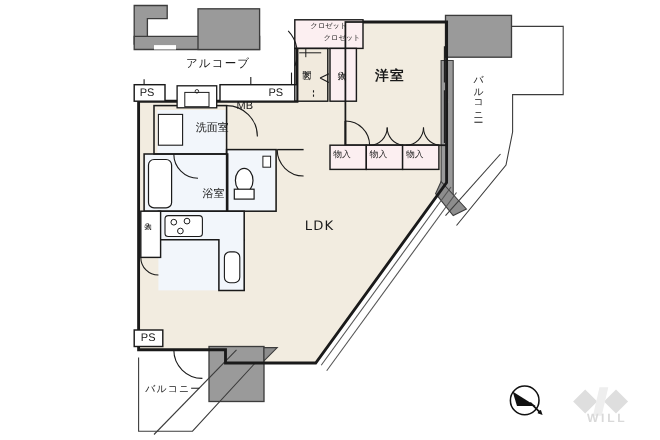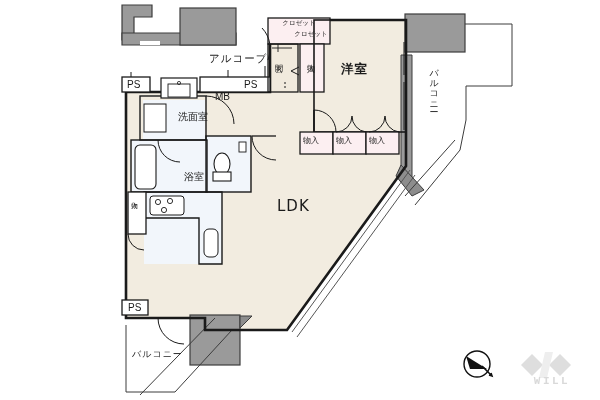--- a/index.html
+++ b/index.html
@@ -32,46 +32,46 @@
     white-space: nowrap;
     line-height: 1.05;
     letter-spacing: 0px;
     pointer-events: none;
   }
   .lbl-v {
     writing-mode: vertical-rl;
     text-orientation: upright;
     line-height: 1.0;
   }
-  .t-ldk   { font-size: 15px; font-weight: 500; letter-spacing: 1px; }
+  .t-ldk   { font-size: 12px; font-weight: 500; letter-spacing: 1px; }
   .t-room  { font-size: 12.5px; font-weight: 700; letter-spacing: 1px; }
   .t-mid   { font-size: 10px; margin-left: 26px; }
   .t-small { font-size: 8px; }
   .t-tiny  { font-size: 6.5px; }
   .t-ps    { font-size: 10px; font-family: "Liberation Sans", sans-serif; }
-  .t-alc   { font-size: 10.5px; letter-spacing: 1px; margin-left: 40px; }
+  .t-alc   { font-size: 10.5px; letter-spacing: 1px; }
   .t-bal   { font-size: 9px; letter-spacing: 1px; }
   #will-logo {
     position: absolute;
     left: 519px;
     top: 345px;
     width: 66px;
     height: 46px;
   }
   #will-text {
     position: absolute;
     left: 519px;
     top: 375px;
     width: 66px;
     text-align: center;
     font-size: 11px;
     font-weight: bold;
     letter-spacing: 2.5px;
     color: #d9d9d9;
-    font-family: Liberation Mono, monospace;
+    font-family: Liberation Sans, sans-serif;
   }
   #compass {
     position: absolute;
     left: 456px;
     top: 344px;
     width: 44px;
     height: 44px;
   }
 </style>
 </head>

